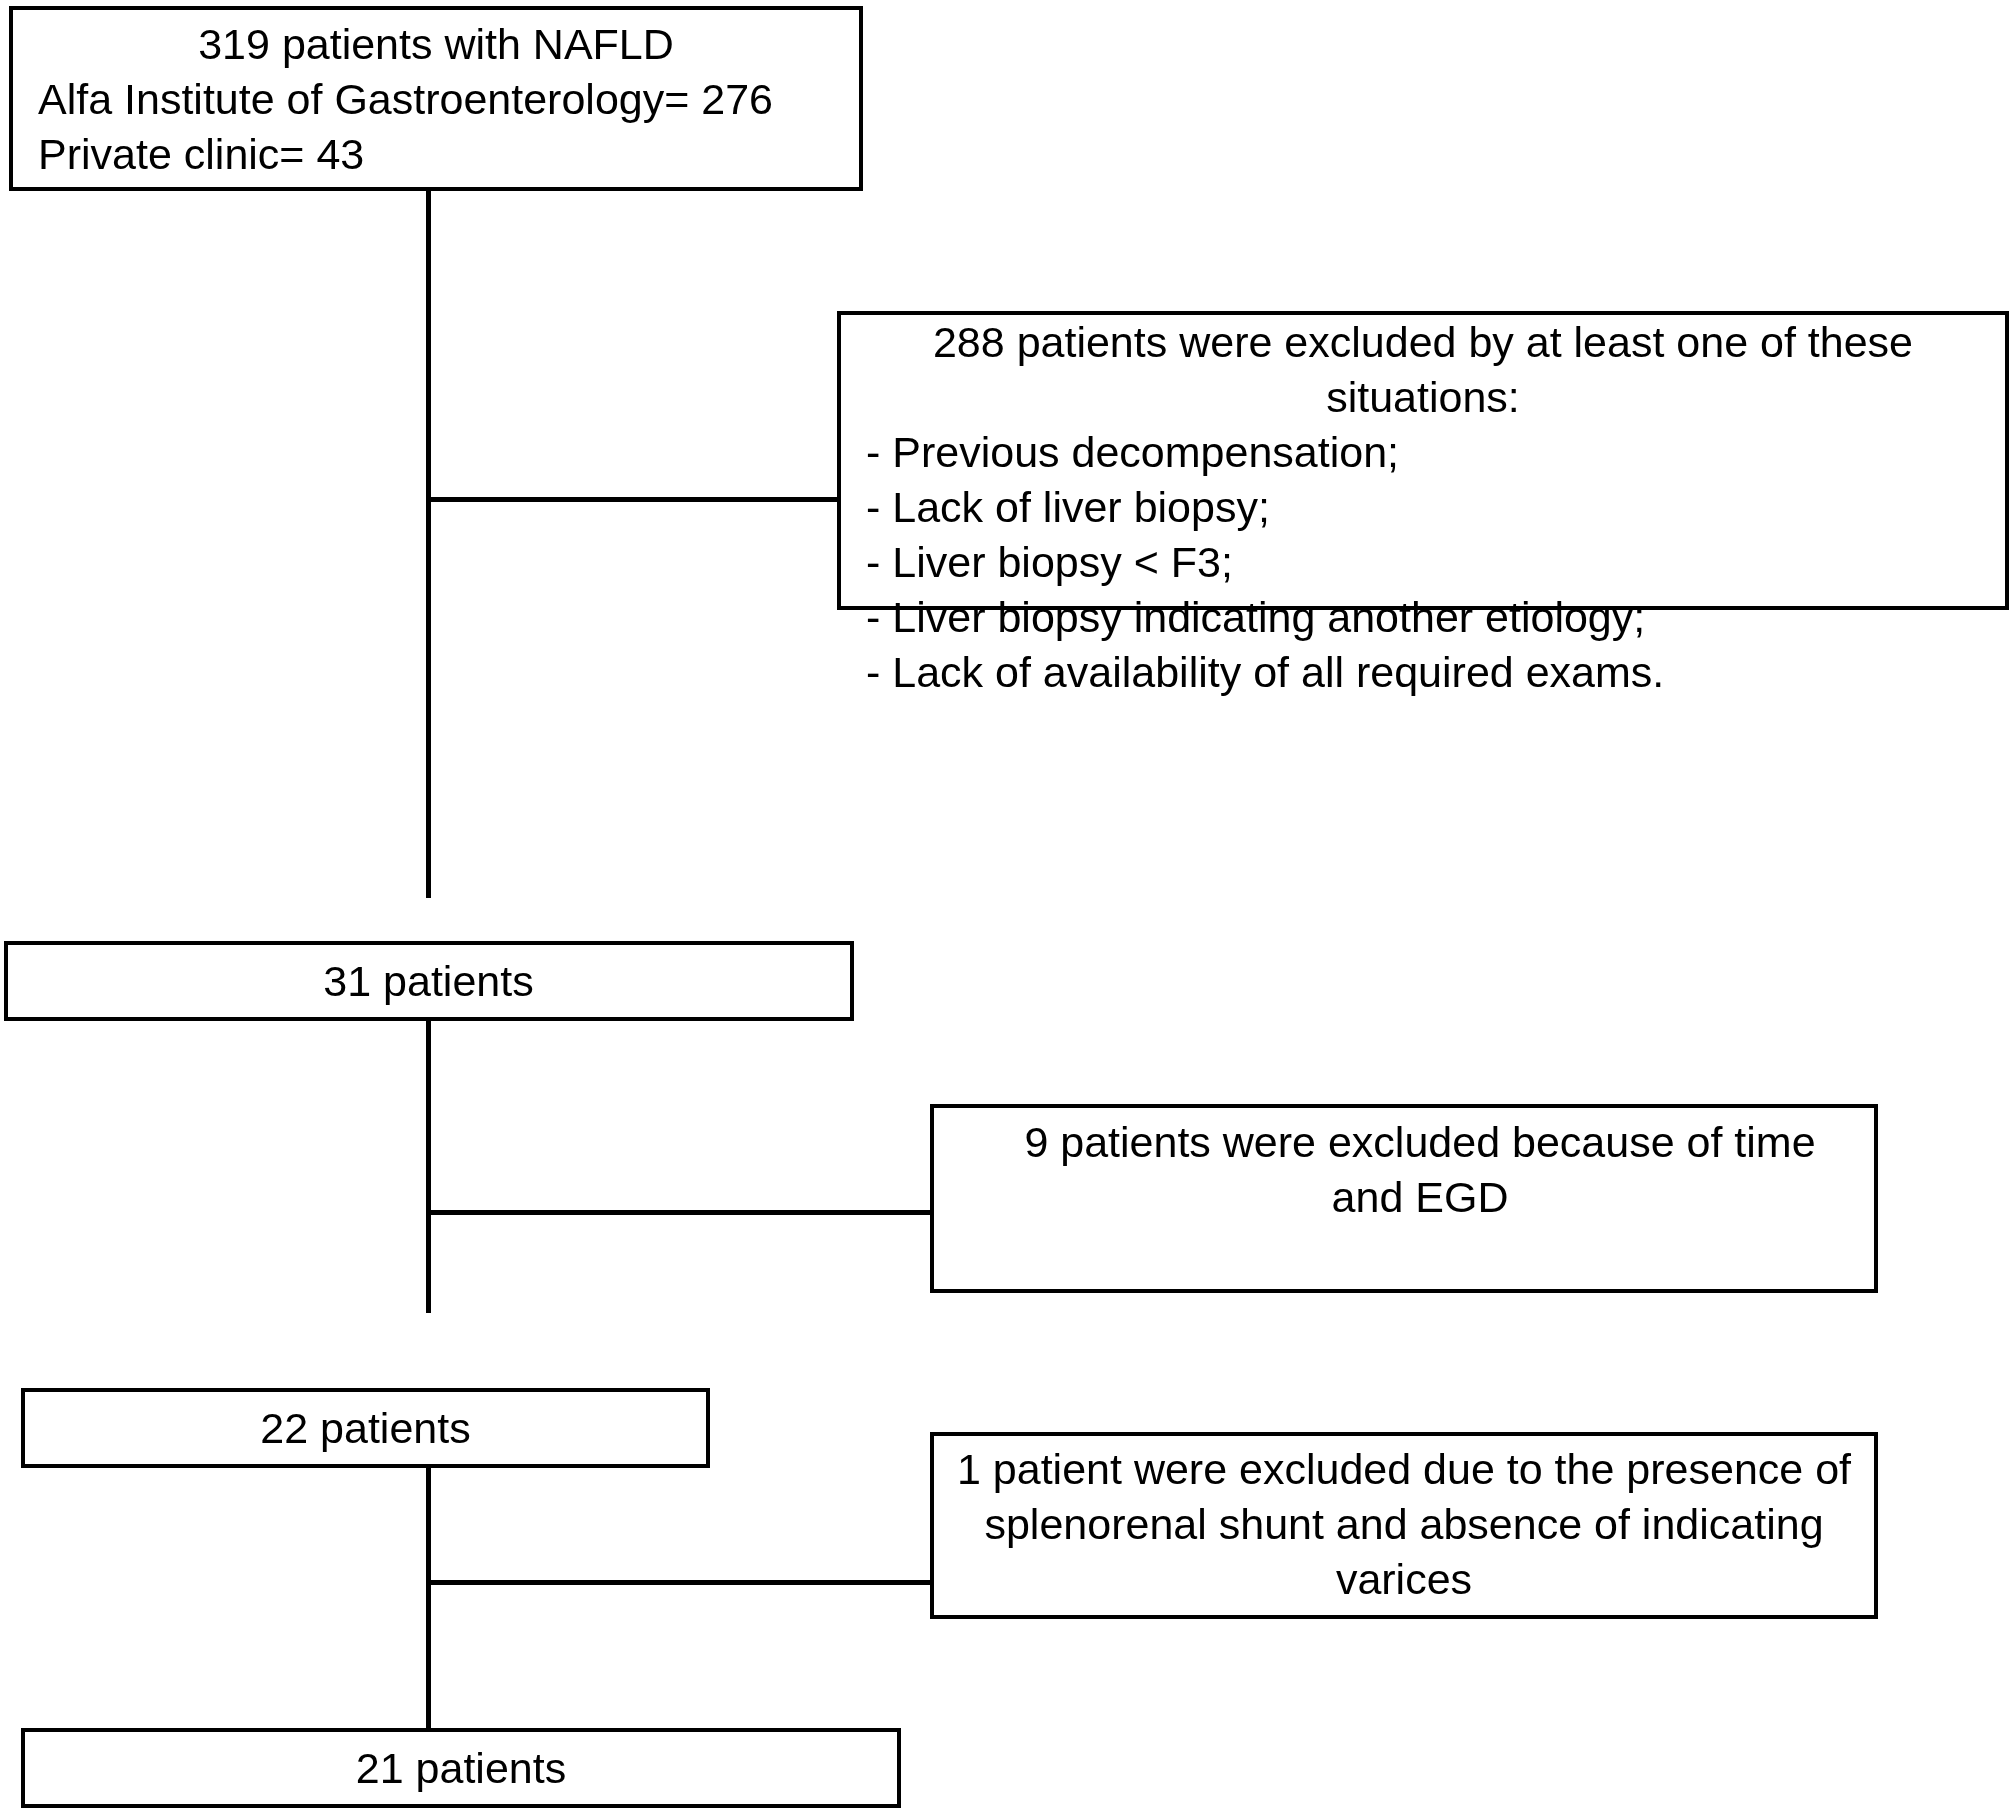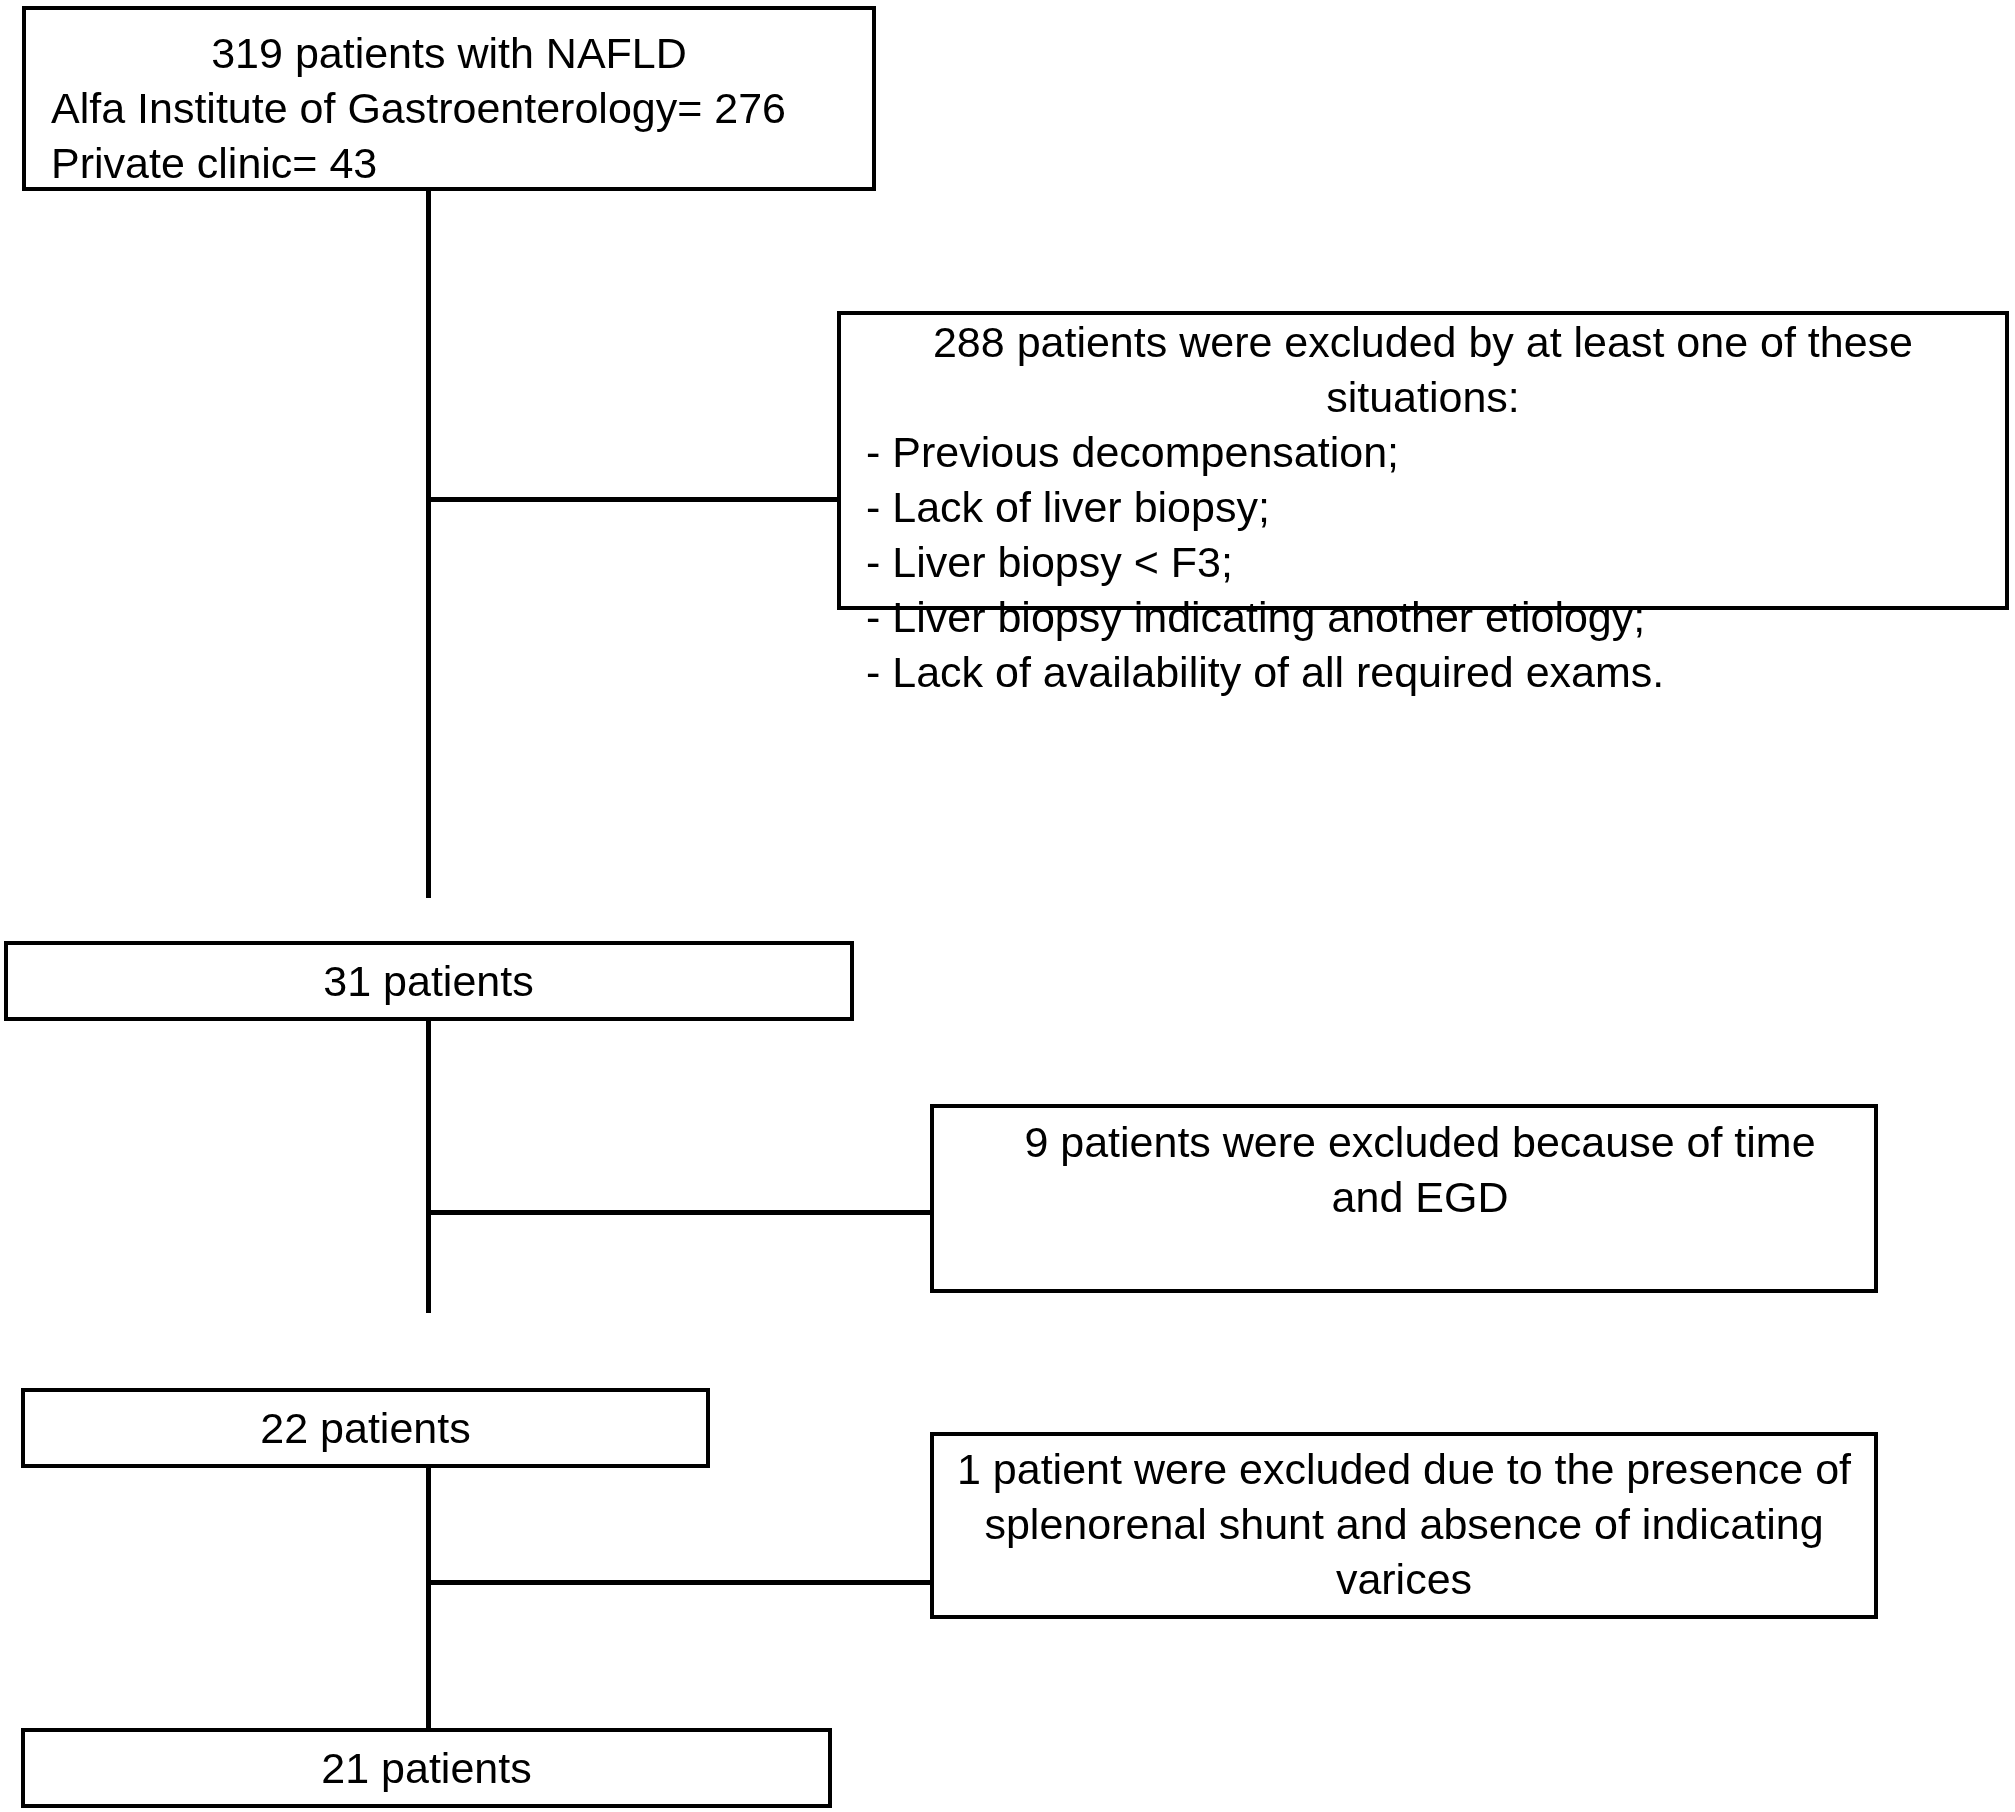--- a/index.html
+++ b/index.html
@@ -31,27 +31,27 @@
     display: flex;
     align-items: center;
     justify-content: center;
   }
   .connector {
     position: absolute;
     background: #000000;
   }
 
   
-  #box-enrollment   { left: 22px;    top: 5.5px;    width: 854px; height: 185px; padding-top: 16px; }
+  #box-enrollment   { left: 9px;    top: 5.5px;    width: 854px; height: 185px; padding-top: 7px; }
   #box-excluded-288 { left: 837px; top: 311px;  width: 1172px; height: 299px; }
   #box-cohort-31    { left: 3.5px;    top: 897px; width: 850px; height: 80px; margin-top: 44px; }
   #box-excluded-9   { left: 930px; top: 1104px; width: 948px; height: 189px; padding-top: 7px; padding-left: 32px; }
   #box-cohort-22    { left: 21px;   top: 1388px; width: 689px; height: 80px; }
   #box-excluded-1   { left: 930px; top: 1432px; width: 948px; height: 187px; padding-top: 5.5px; }
-  #box-cohort-21    { left: 21px;   top: 1728px; width: 811px; height: 80px; }
+  #box-cohort-21    { left: 21px;   top: 1728px; width: 880px; height: 80px; }
 
   
   #v-conn-1 { left: 426px; top: 189px;  width: 4.8px;   height: 709px; }
   #h-conn-1 { left: 428px; top: 497px;  width: 410px; height: 4.8px; }
   #v-conn-2 { left: 426px; top: 975px; width: 4.8px;   height: 338px; }
   #h-conn-2 { left: 428px; top: 1210px; width: 504px; height: 4.8px; }
   #v-conn-3 { left: 426px; top: 1391px; width: 4.8px;   height: 338px; }
   #h-conn-3 { left: 428px; top: 1580px; width: 504px; height: 4.8px; }
 </style>
 </head>

